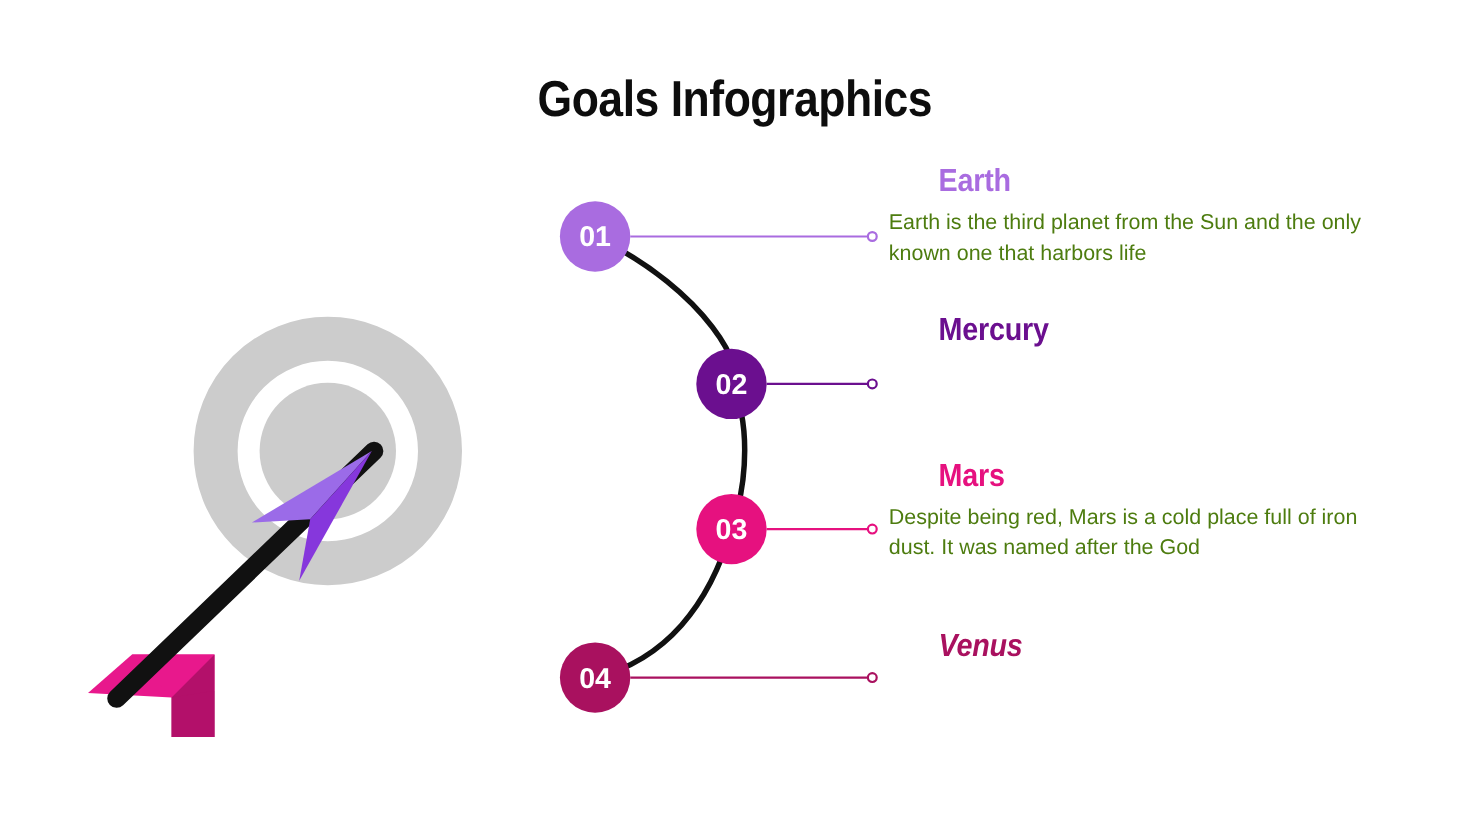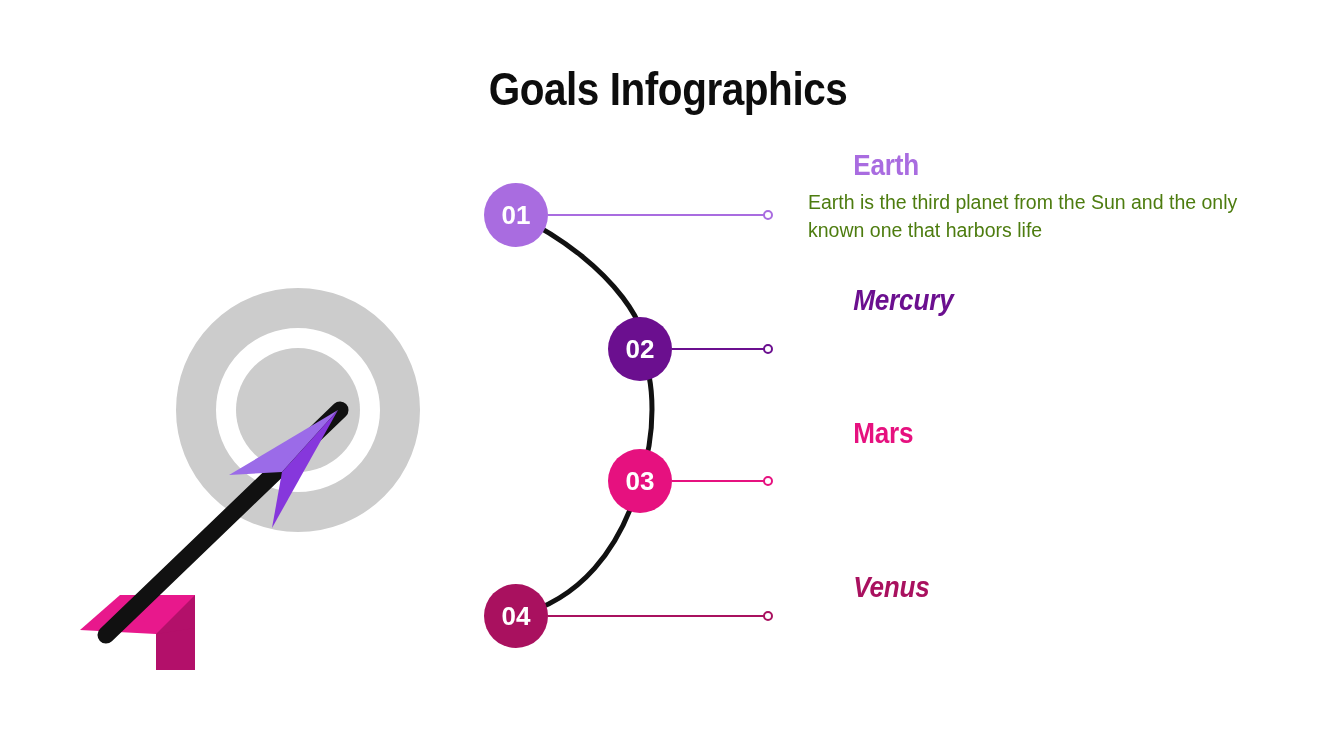--- a/index.html
+++ b/index.html
@@ -45,42 +45,42 @@
     position: absolute;
     left: 60px;
     top: 210px;
     width: 400px;
     height: 480px;
   }
 
   
   #center-diagram {
     position: absolute;
-    left: 470px;
+    left: 495px;
     top: 170px;
     width: 330px;
     height: 500px;
   }
 
   
   #text-column {
     position: absolute;
     left: 800px;
     top: 150px;
     width: 460px;
   }
 
   .info-block {
     position: absolute;
     right: 0;
     width: 452px;
   }
 
   .info-block.b0 { top: 0px; }
-  .info-block.b1 { top: 135px; font-style: italic; }
+  .info-block.b1 { top: 135px; }
   .info-block.b2 { top: 268px; }
   .info-block.b3 { top: 422px; font-style: italic; }
 
   .info-heading {
     font-family: "Liberation Sans Narrow", "Liberation Sans", sans-serif;
     font-size: 29px;
     font-weight: bold;
     line-height: 1.05;
     letter-spacing: -0.2px;
     margin: 0 0 9px 0;
@@ -173,20 +173,21 @@
       <div class="info-heading" style="color:#a96ce0">Earth</div>
       <div class="info-body">Earth is the third planet from the Sun and the only known one that harbors life</div>
     </div>
 
     <div class="info-block b1">
       <div class="info-heading" style="color:#6b0f8f">Mercury</div>
     </div>
 
     <div class="info-block b2">
       <div class="info-heading" style="color:#e6117f">Mars</div>
+      <div class="info-body">Despite being red, Mars is a cold place full of iron dust. It was named after the God</div>
     </div>
 
     <div class="info-block b3">
       <div class="info-heading" style="color:#a9115f">Venus</div>
     </div>
 
   </div>
 
 </div>
 

